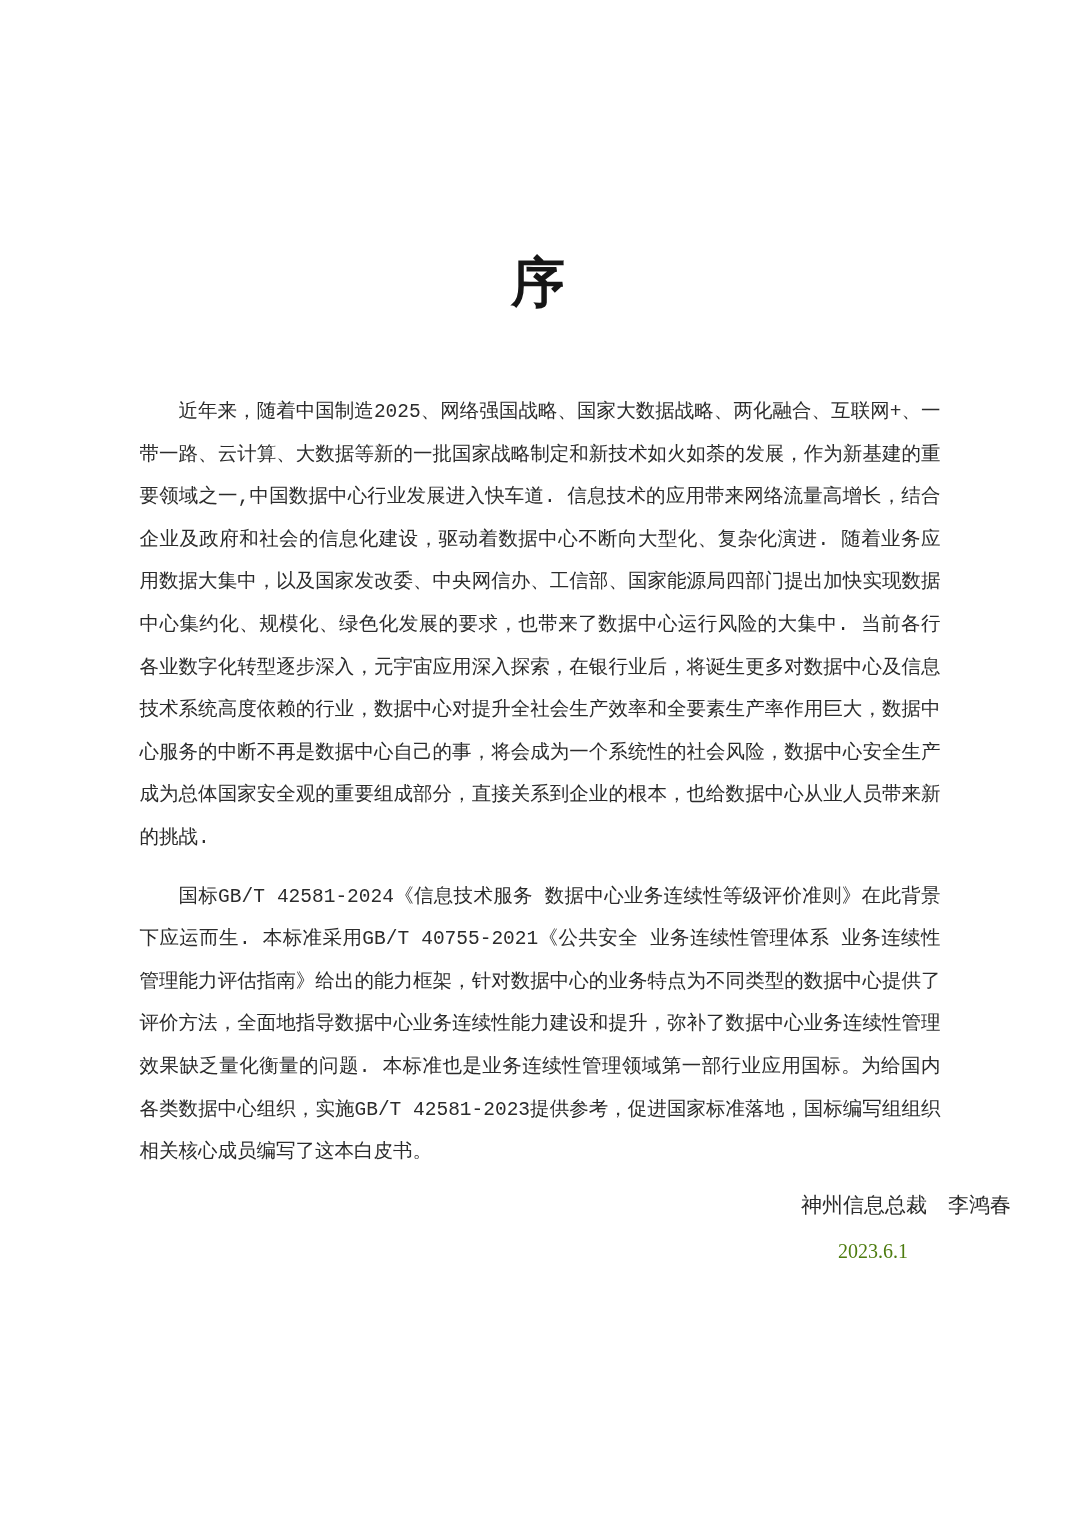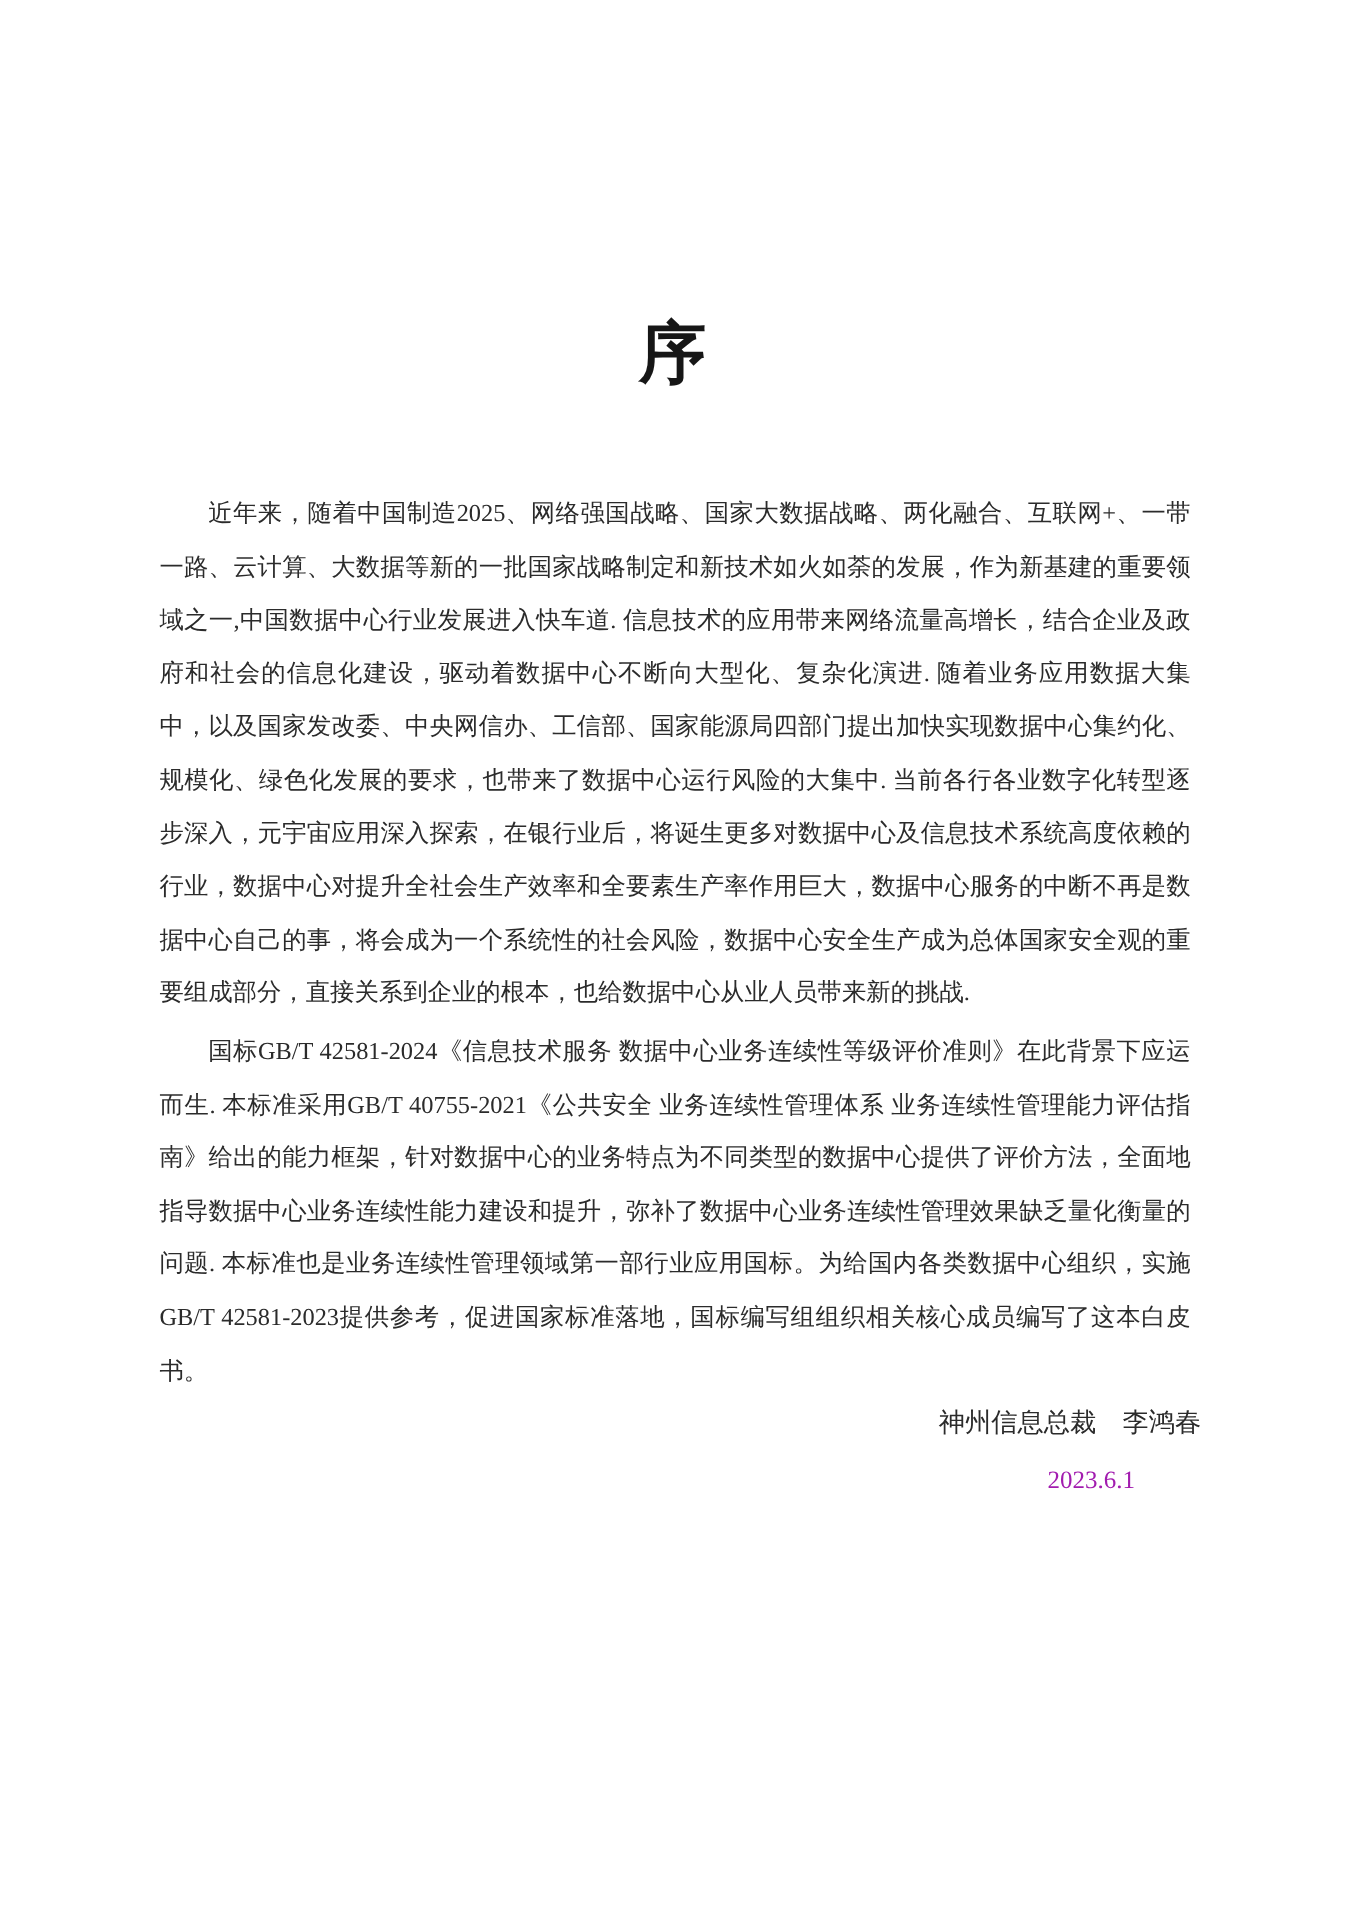--- a/index.html
+++ b/index.html
@@ -31,38 +31,39 @@
   }
   .content {
     width: 833px;
     margin: 75px auto 0 auto;
     font-size: 19.5px;
     line-height: 42.6px;
     text-align: justify;
     color: #2b2b2b;
   }
   .content p {
-    margin: 4px;
+    margin: 16px;
     text-indent: 2em;
+    font-family: Liberation Mono, monospace;
   }
   .signature {
     margin-top: 2px;
     font-size: 21px;
     line-height: 30px;
     text-align: right;
-    padding-right: 119px;
+    padding-right: 69px;
     color: #2b2b2b;
   }
   .date {
     margin-top: 16px;
     font-size: 20px;
     line-height: 30px;
     text-align: right;
     padding-right: 172px;
-    color: #a21caf;
+    color: #4d7c0f;
   }
 </style>
 </head>
 <body>
 
 <div class="page">
 
   <h1 class="title">序</h1>
 
   <div class="content">

